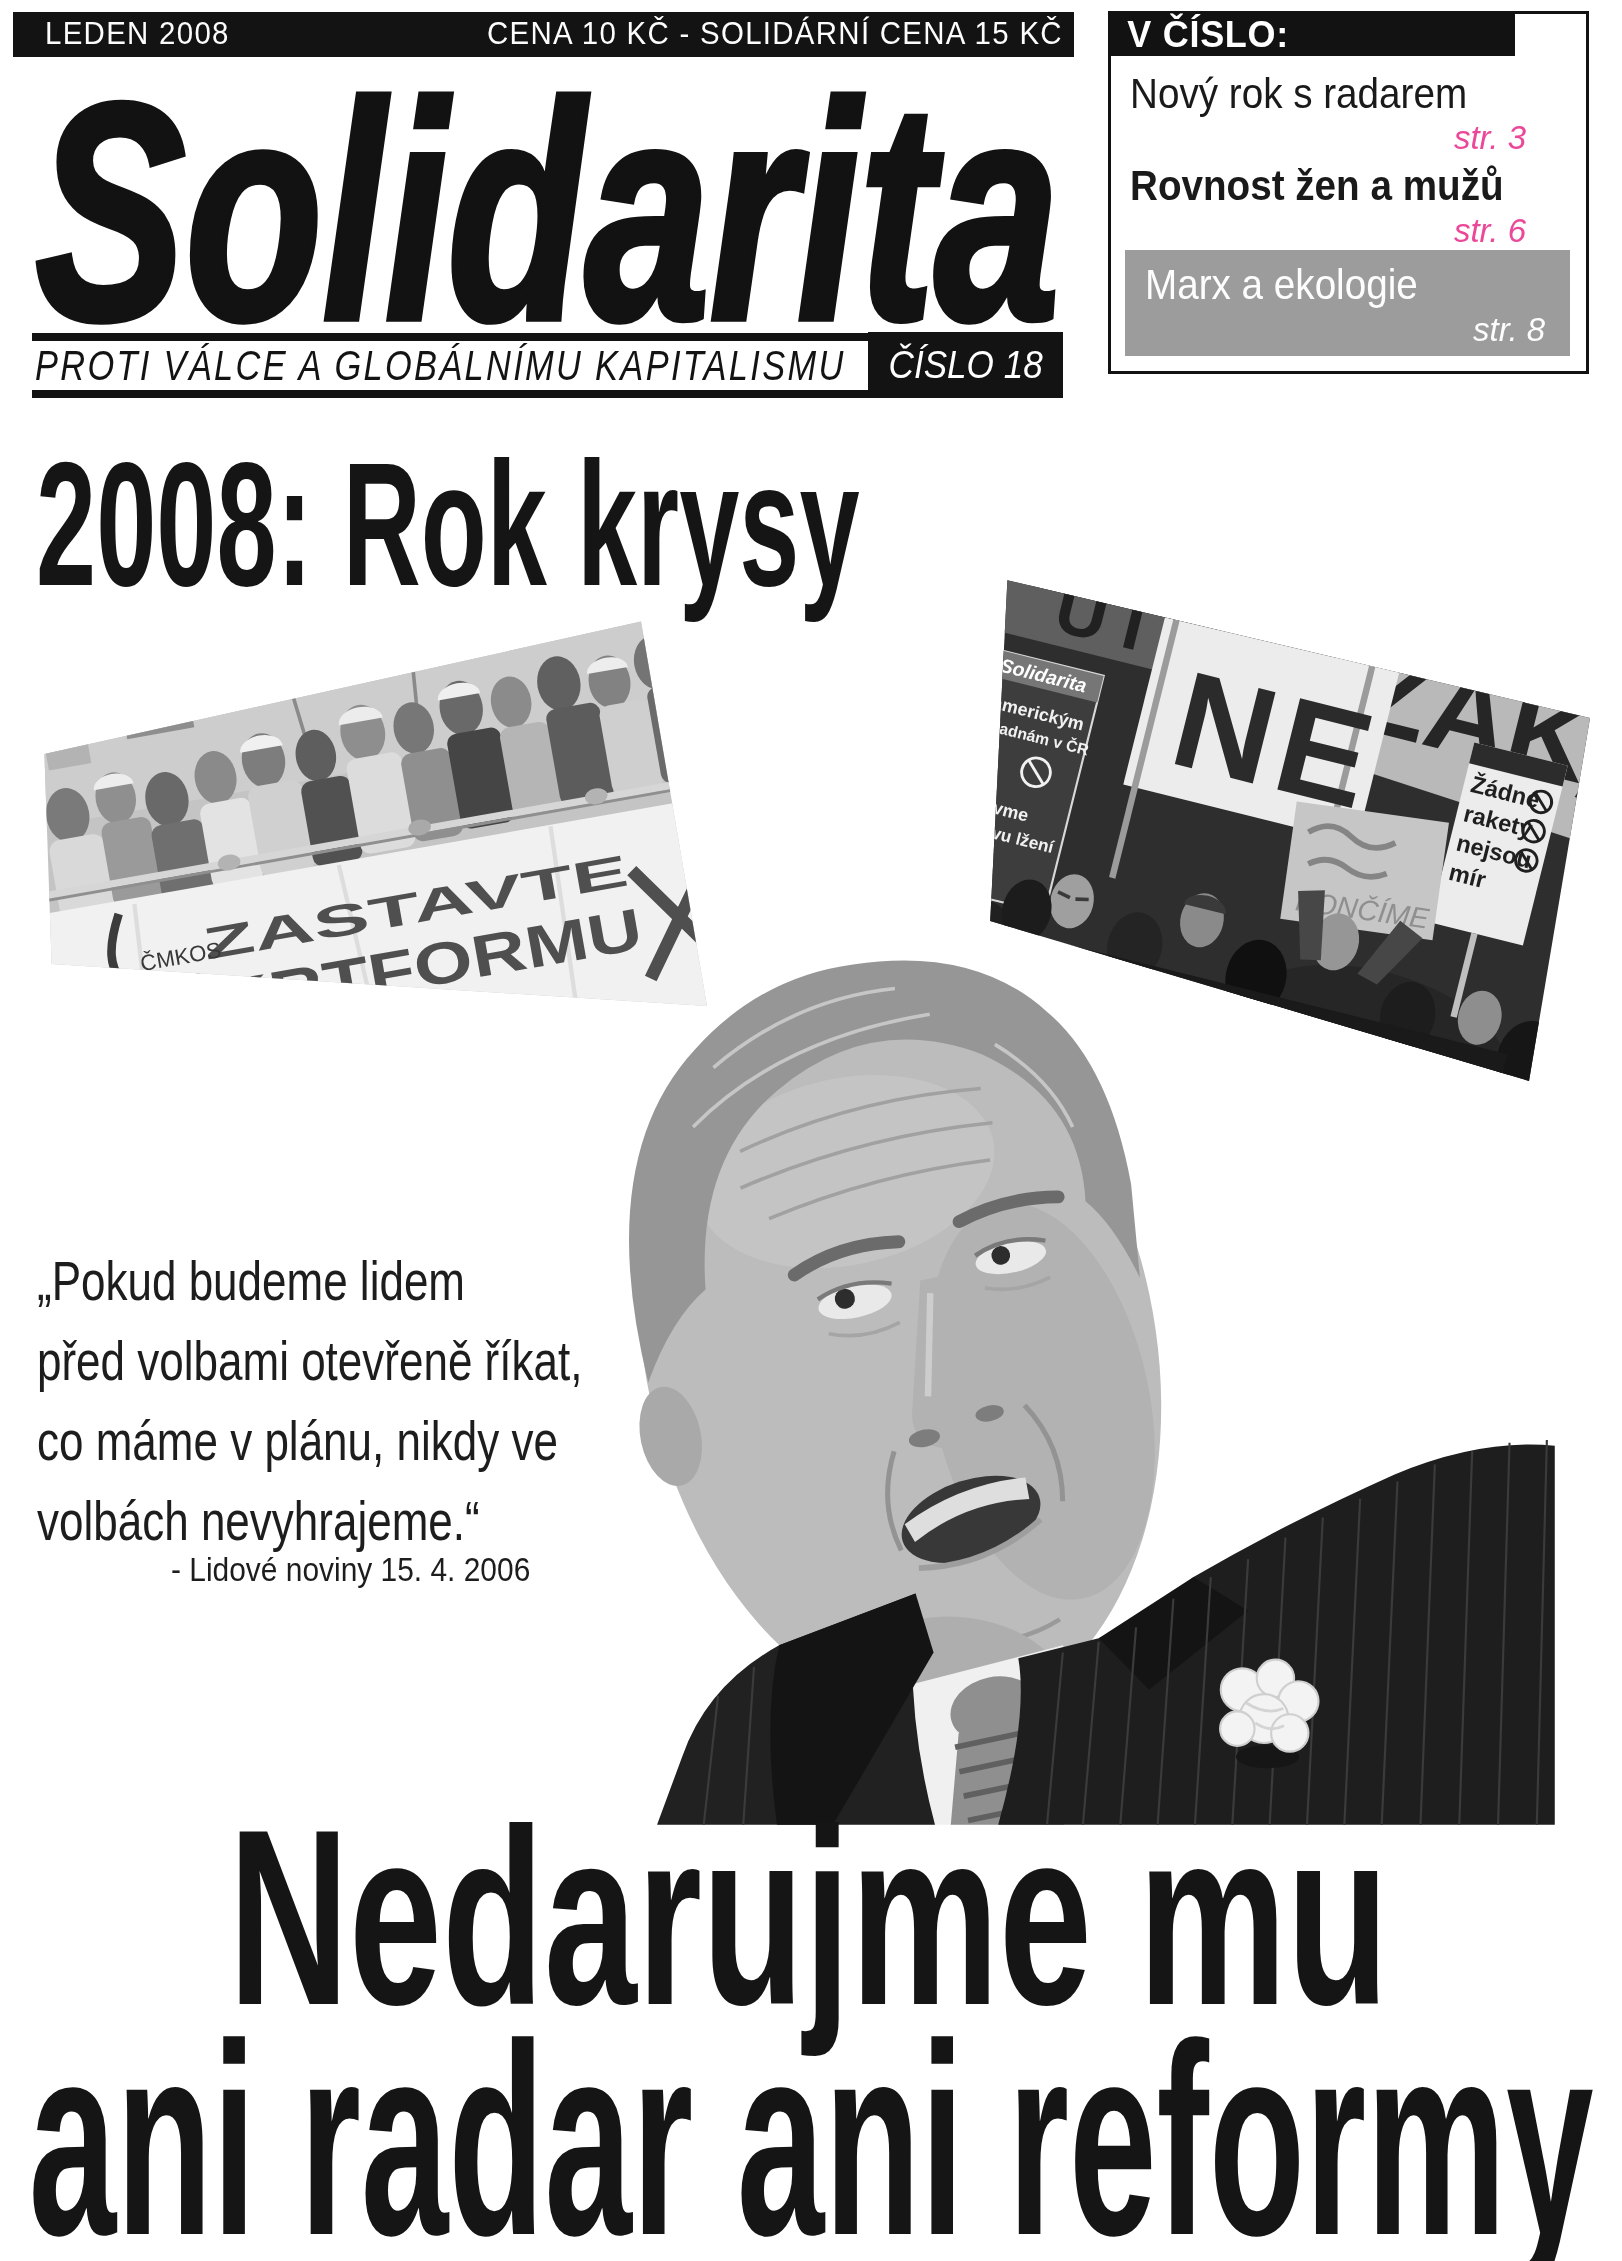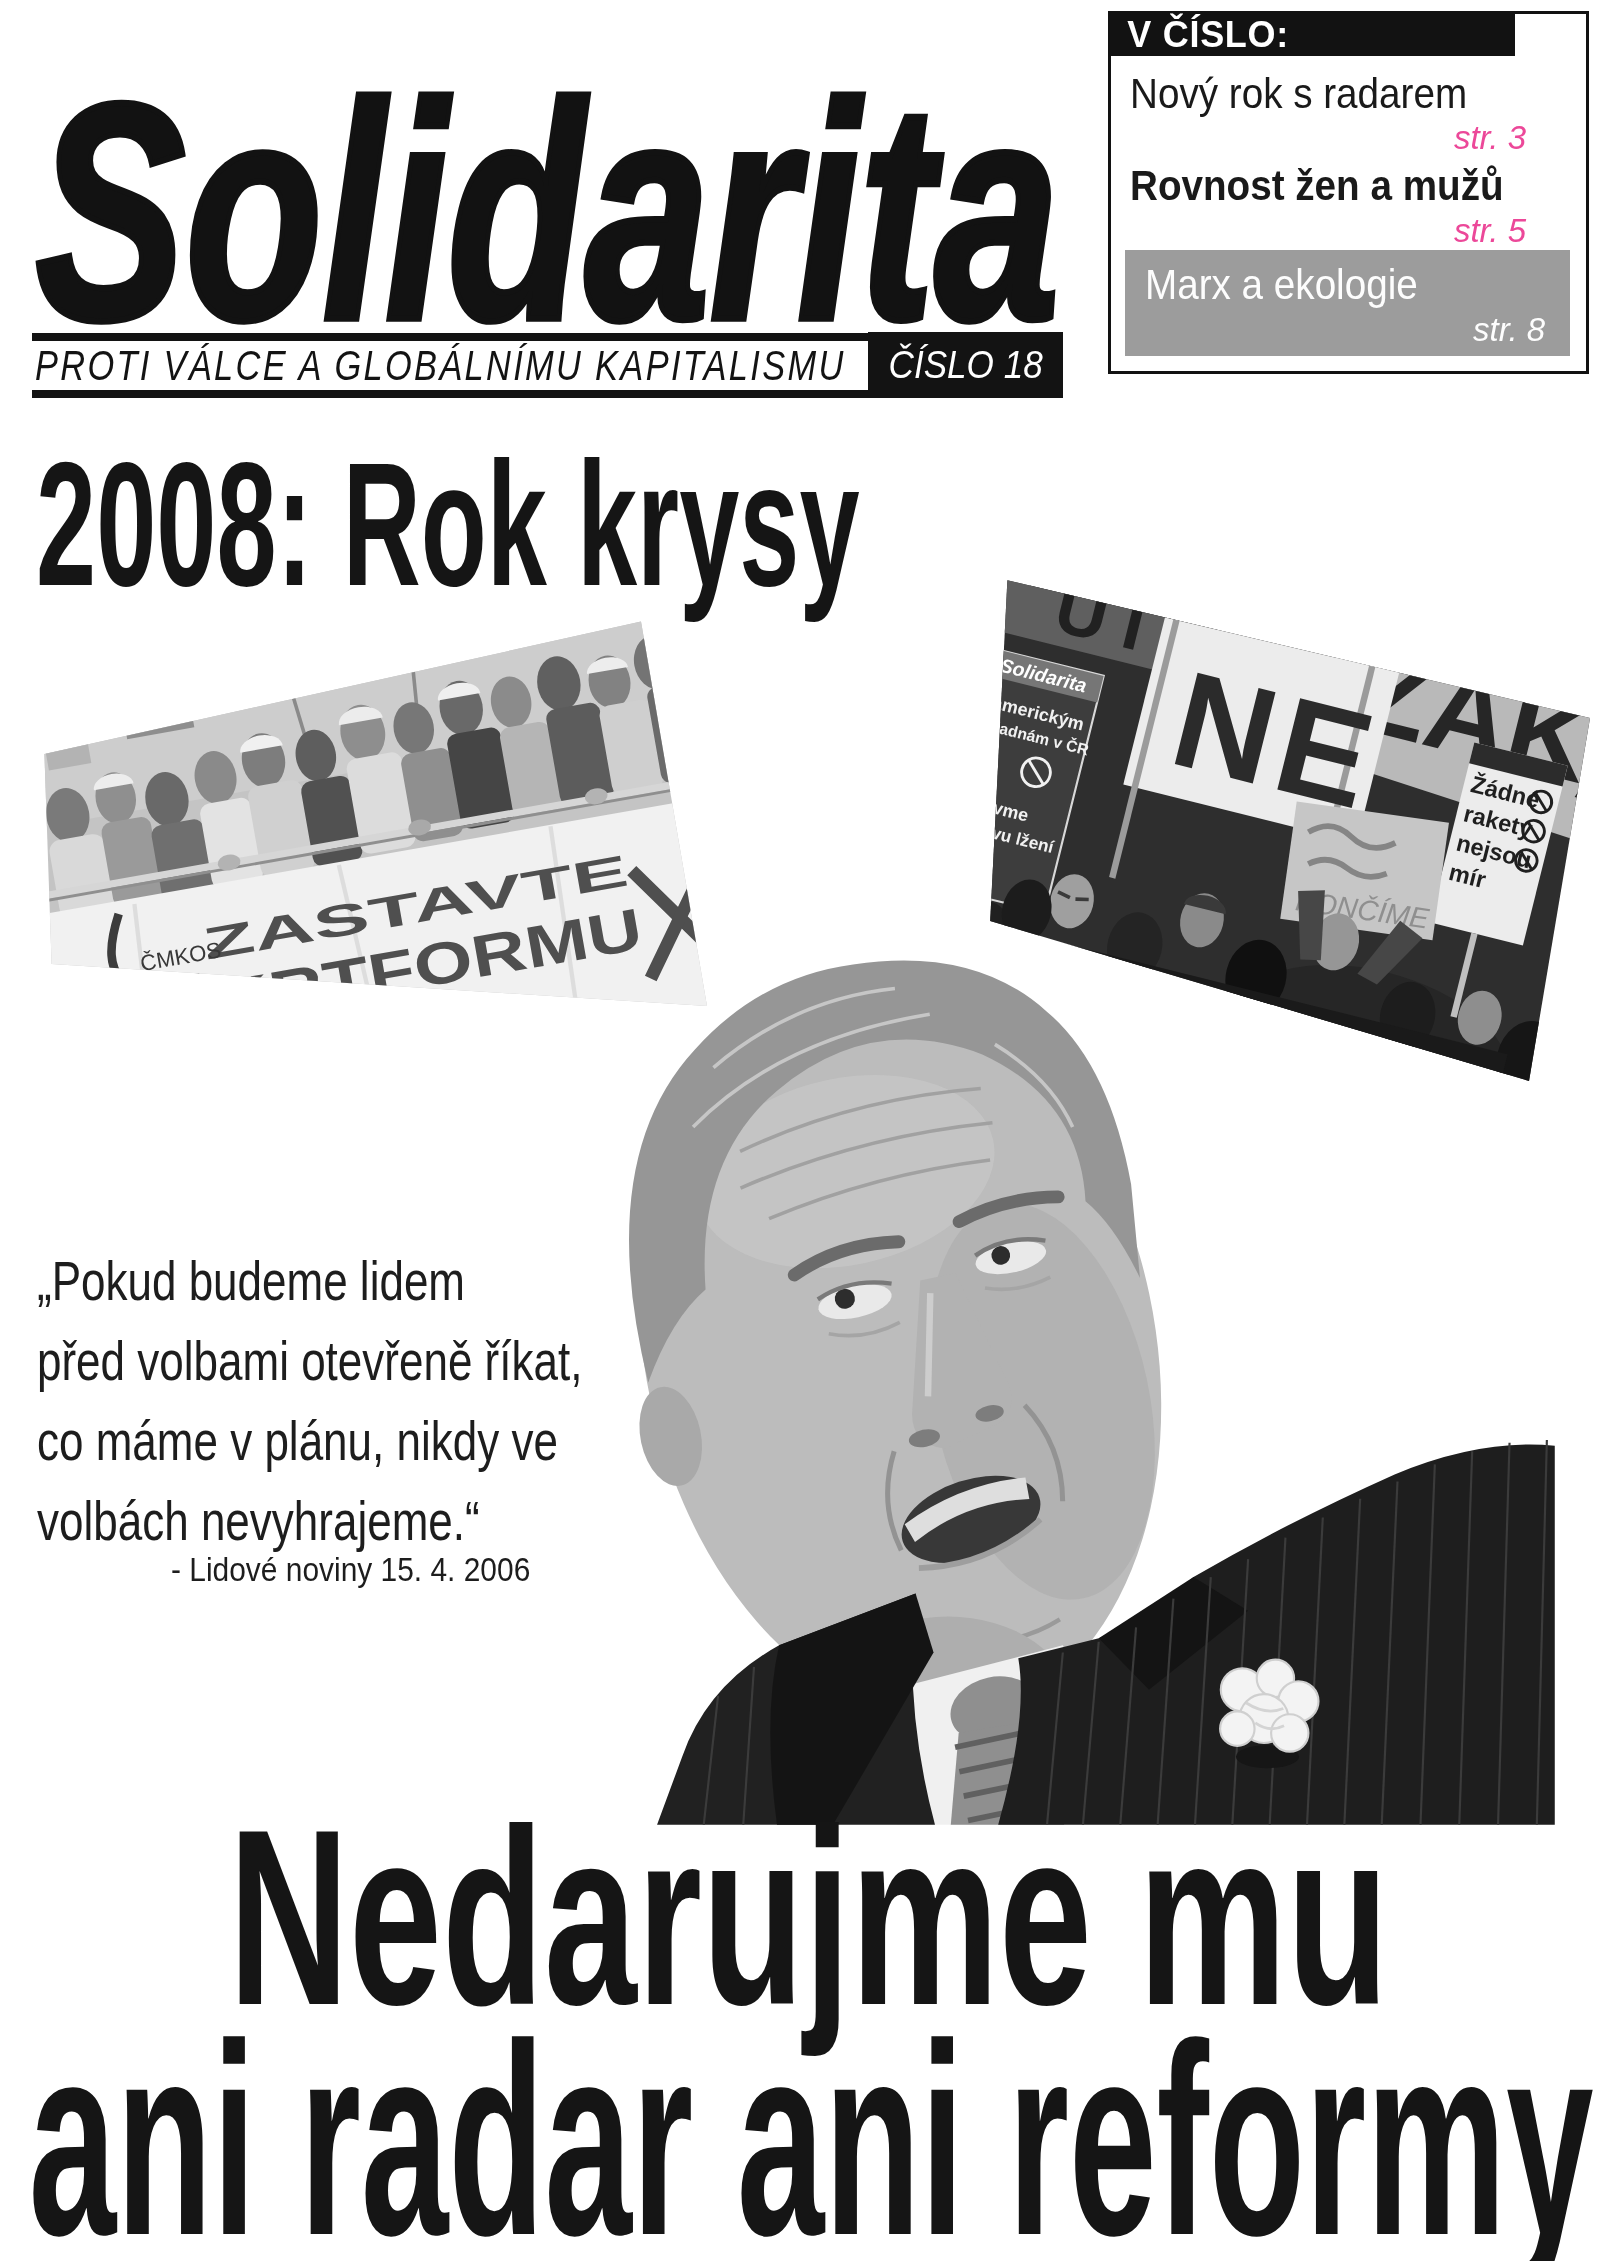--- a/index.html
+++ b/index.html
@@ -64,27 +64,31 @@
   .quote-line { font-size:55px; line-height:80px; white-space:nowrap;
                 transform:scaleX(.8); transform-origin:left top; }
   .attribution { position:absolute; left:171px; top:1550px; font-size:34px; color:#1d1d1d;
                  white-space:nowrap; transform:scaleX(.88); transform-origin:left top; }
 </style>
 </head>
 <body>
 
 <div class="page">
 
+  <div class="topbar">
+    <span class="date">LEDEN 2008</span>
+    <span class="price">CENA 10 KČ - SOLIDÁRNÍ CENA 15 KČ</span>
+  </div>
 
   <div class="issue-box">
     <div class="issue-header">V ČÍSLO:</div>
     <div class="issue-title t1">Nový rok s radarem</div>
     <div class="issue-ref r1">str. 3</div>
     <div class="issue-title t2">Rovnost žen a mužů</div>
-    <div class="issue-ref r2">str. 5</div>
+    <div class="issue-ref r2">str. 6</div>
     <div class="issue-highlight">
       <div class="hl-title">Marx a ekologie</div>
       <div class="hl-ref">str. 8</div>
     </div>
   </div>
 
   <svg class="masthead-svg" viewBox="0 0 1440 348">
     <text x="2" y="332" font-size="430" font-weight="bold" font-style="italic" fill="#121212" stroke="#121212" stroke-width="9" textLength="1426" lengthAdjust="spacingAndGlyphs">Solidarita</text>
   </svg>
 

